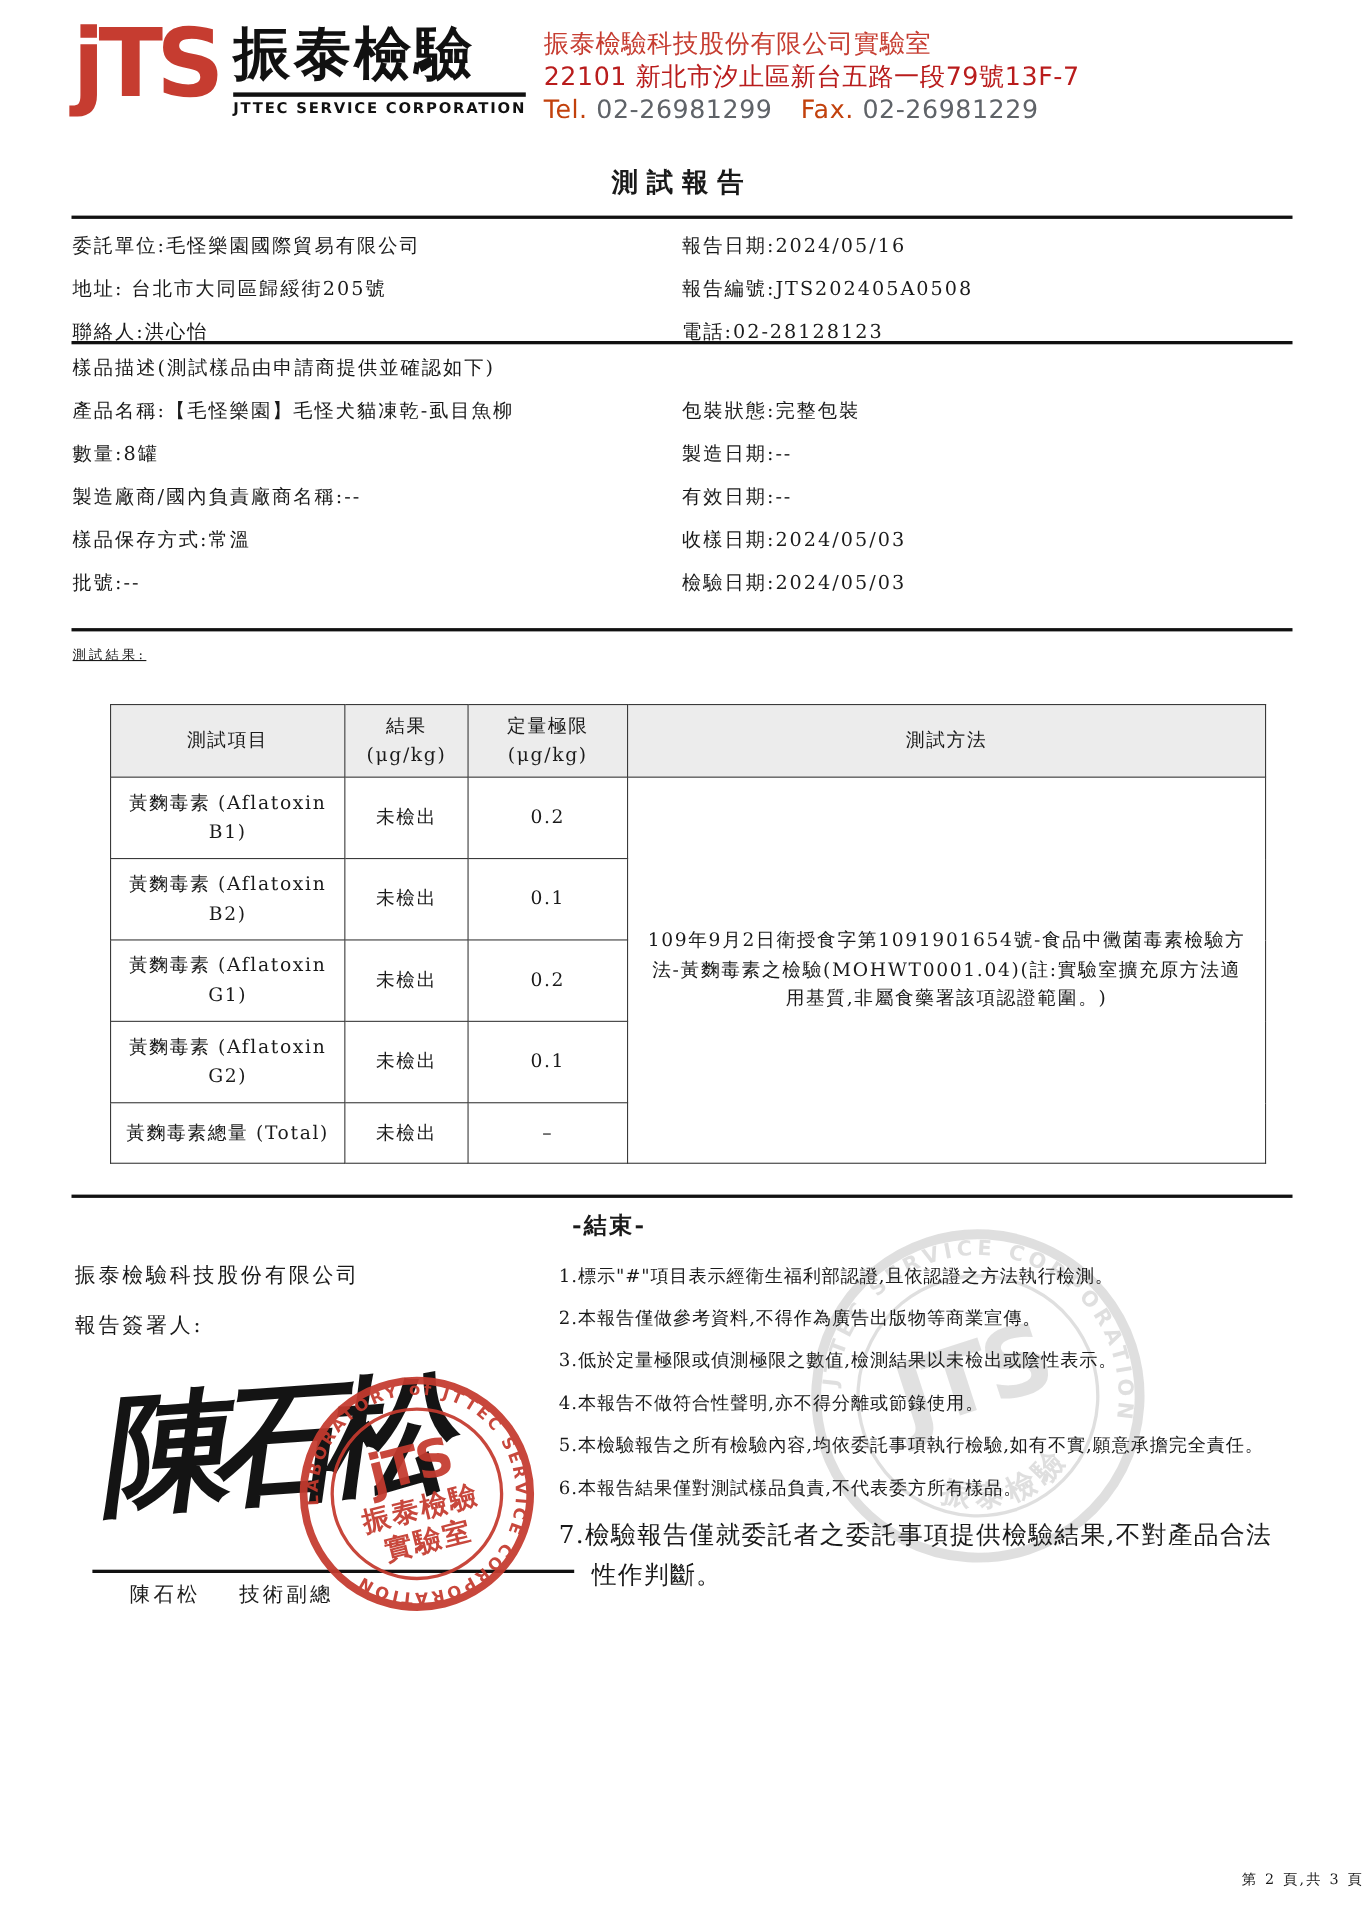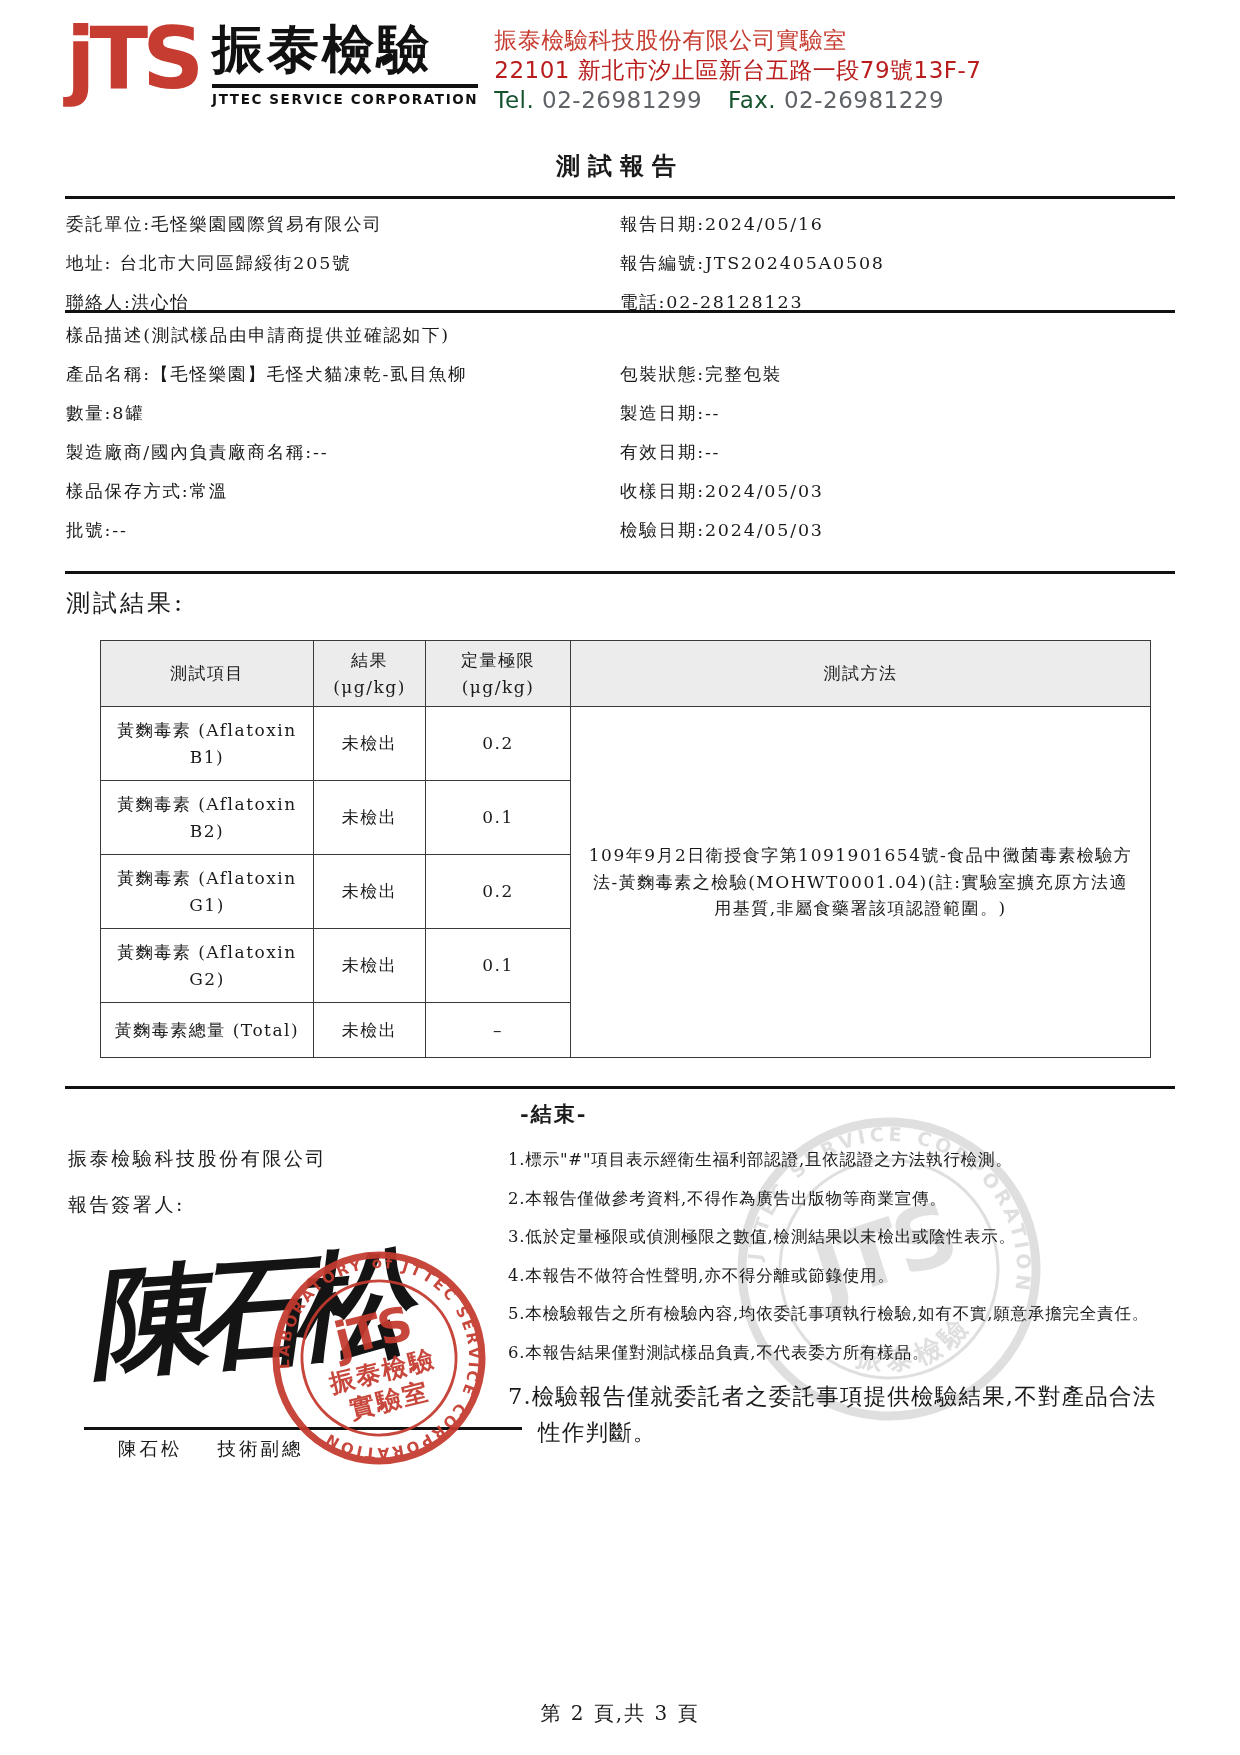--- a/index.html
+++ b/index.html
@@ -17,36 +17,36 @@
               transform:translateY(-4px); }
   .logo-cn-block { margin-left:14px; }
   .brand-cjk { font-size:52px; font-weight:900; letter-spacing:3px; color:#111; line-height:66px; }
   .logo-caption { border-top:4px solid #111; margin-top:2px; padding-top:3px;
                   font-size:13.5px; font-weight:bold; letter-spacing:1.6px; color:#111; }
   .head-info { margin-left:16px; padding-top:9px; }
   .head-info .row { font-size:23px; line-height:30px; letter-spacing:0.5px; }
   .lab-name { color:#c63c30; font-weight:normal; }
   .addr { color:#b91c1c; }
   .telfax { color:#5f6368; }
-  .telfax .red { color:#14532d; }
+  .telfax .red { color:#c2410c; }
   .telfax .sp { display:inline-block; width:18px; }
   
   .doc-title { position:absolute; top:150px; left:0; width:100%; text-align:center;
                font-size:24px; font-weight:bold; letter-spacing:8px; }
   .rule { position:absolute; left:65px; right:65px; border-top:3.5px solid #111; }
   .rule1 { top:196px; } .rule2 { top:310px; } .rule3 { top:571px; } .rule4 { top:1086px; }
   
   .kv { font-size:17.5px; letter-spacing:1.8px; line-height:26px; }
   .meta { position:absolute; top:211px; left:66px; right:66px;
           display:grid; grid-template-columns:554px 1fr; }
   .meta p, .sample p { margin-bottom:13px; }
   .sample { position:absolute; top:322px; left:66px; right:66px; }
   .sample-grid { display:grid; grid-template-columns:554px 1fr; margin-top:12px; }
   
-  .results-heading { position:absolute; top:587px; left:66px; font-size:24px; letter-spacing:3px; }
+  .results-heading { position:absolute; top:587px; left:66px; font-size:12px; letter-spacing:3px;text-decoration:underline; }
   table.results { position:absolute; top:640px; left:100px; width:1050px;
                   border-collapse:collapse; table-layout:fixed; }
   table.results col.c1 { width:213px; } table.results col.c2 { width:112px; }
   table.results col.c3 { width:145px; } table.results col.c4 { width:580px; }
   table.results th, table.results td {
     border:1.6px solid #3a3a3a; text-align:center; vertical-align:middle;
     font-size:17px; font-weight:normal; letter-spacing:1.5px; line-height:1.55;
   }
   table.results th { background:#ececec; height:66px; white-space:pre-line; }
   table.results td { height:74px; }
@@ -65,22 +65,22 @@
   .sig-caption { position:absolute; top:208px; left:34px; font-size:18.5px; letter-spacing:3px; }
   .sig-caption .gap { display:inline-block; width:26px; }
   .stamp { position:absolute; top:1247px; left:268px; width:222px; height:222px; z-index:3; opacity:.93;
            transform:rotate(-14deg); }
   .notes { position:absolute; top:1147px; left:508px; width:672px; z-index:2; }
   .note { font-size:16.5px; letter-spacing:0.8px; line-height:1.55; margin-bottom:13px; }
   .note-large { font-size:22.5px; line-height:1.6; letter-spacing:1.2px; margin-top:3px;
                 padding-left:30px; text-indent:-30px; }
   .watermark { position:absolute; top:1113px; left:733px; width:312px; height:312px; z-index:1;
                transform:rotate(-18deg); opacity:.55; }
-  .page-footer { position:absolute; top:1700px; left:0; width:100%; text-align:center;
-                 font-size:20px; letter-spacing:2px; }
+  .page-footer { position:absolute; top:1700px; left:0; width:100%; text-align:right;
+                 font-size:13px; letter-spacing:2px; }
   .stamp text, .watermark text { font-family:"DejaVu Sans","Liberation Sans",sans-serif; }
 </style>
 </head>
 <body>
 
 <div class="page">
 
   <div class="header">
     <div class="logo-jts">jTS</div>
     <div class="logo-cn-block">

